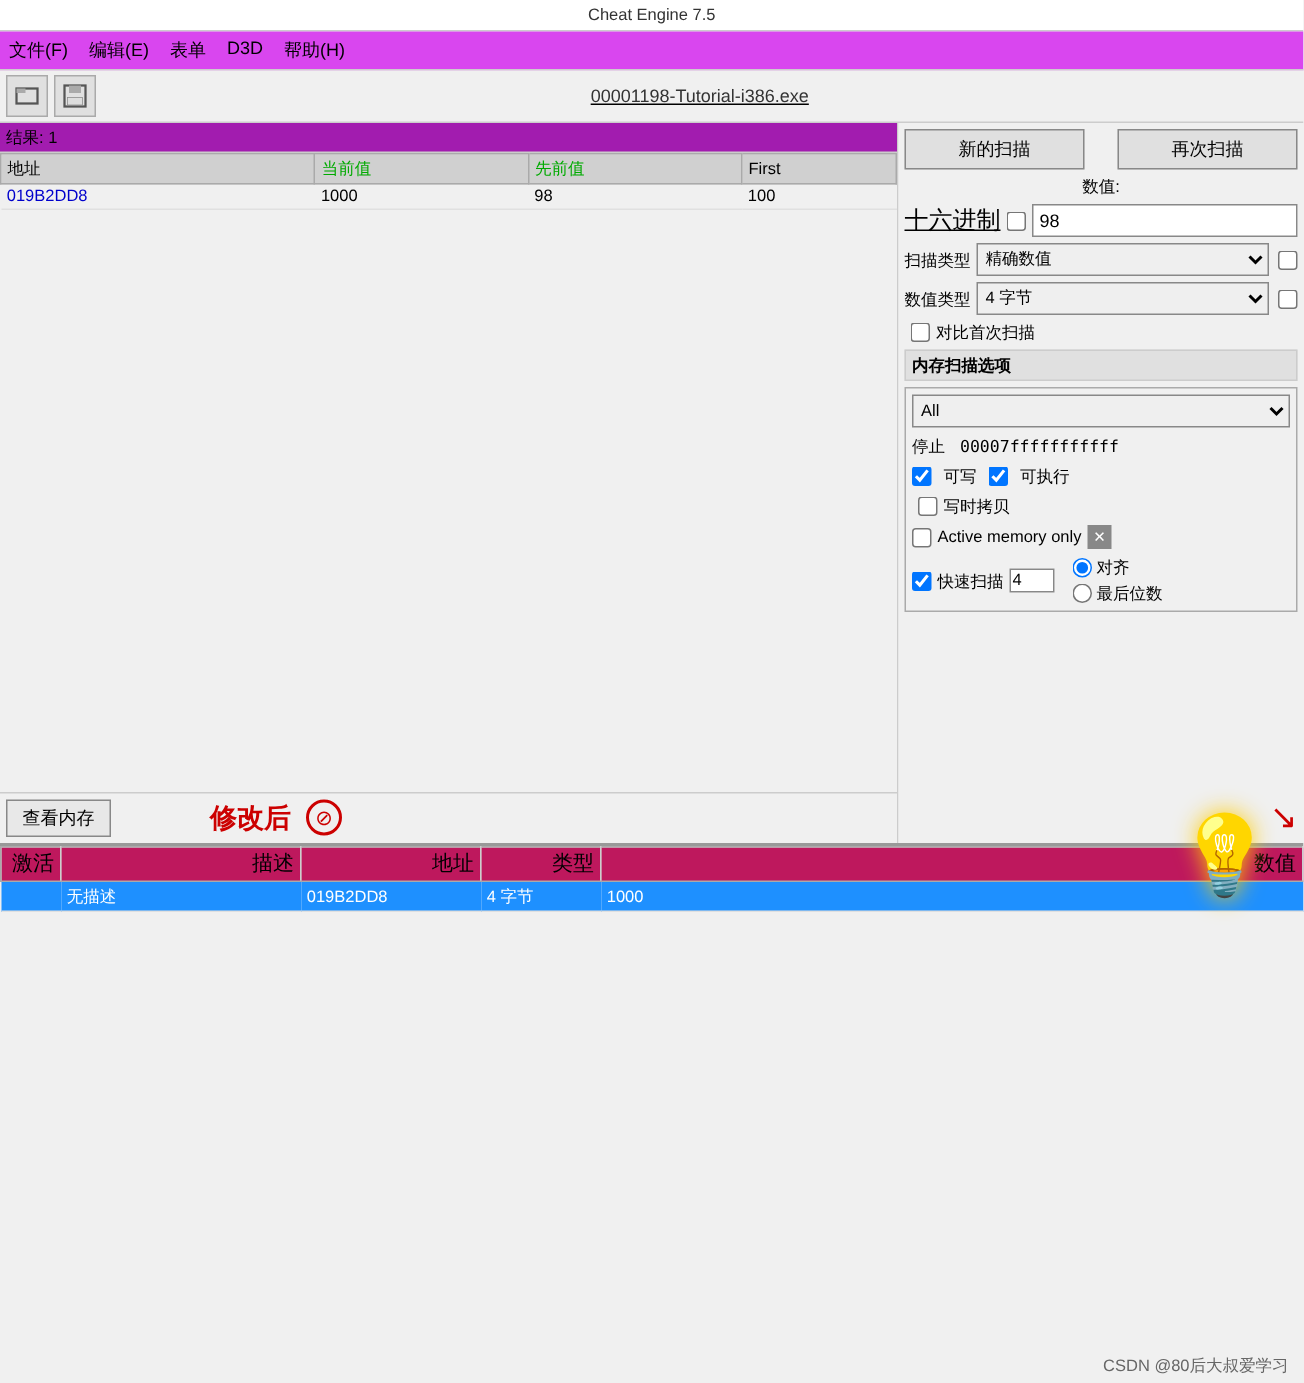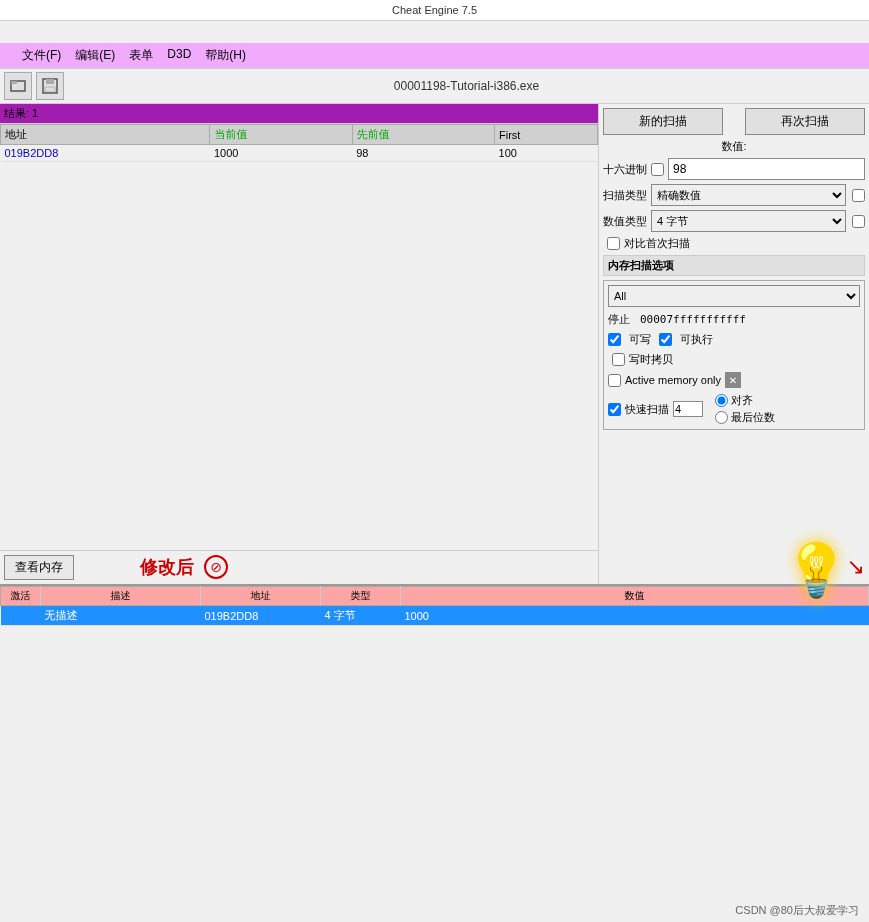--- a/index.html
+++ b/index.html
@@ -20,38 +20,38 @@
     }
     .app-title {
       text-align: center;
       font-size: 11px;
       color: #333;
       padding: 2px;
     }
     .menu-bar {
       display: flex;
       gap: 2px;
-      padding: 2px 16px;
-      background: #f0abfc;
+      padding: 2px 0;
+      background: #d946ef;
       border-bottom: 1px solid #ccc;
-      margin-top: 22px;
     }
     .menu-item {
       padding: 2px 6px;
       cursor: pointer;
       color: #000;
     }
 
     .toolbar {
       display: flex;
       align-items: center;
       padding: 3px 4px;
       gap: 4px;
       background: #f0f0f0;
       border-bottom: 1px solid #ccc;
+      text-decoration: underline;
     }
     .toolbar-btn {
       width: 28px;
       height: 28px;
       background: #e0e0e0;
       border: 1px solid #aaa;
       cursor: pointer;
       display: flex; align-items: center; justify-content: center;
     }
     .window-title-center {
@@ -154,21 +154,21 @@
       cursor: pointer;
       font-size: 12px;
       text-align: center;
     }
     .right-label { font-size: 11px; color: #000; text-align: center; }
     .right-row {
       display: flex;
       align-items: center;
       gap: 4px;
     }
-    .right-row label { font-size: 11px; white-space: nowrap; color: #000; }
+    .right-row label { font-size: 16px; white-space: nowrap; color: #000; text-decoration: underline; }
     .hex-checkbox {
       width: 13px; height: 13px;
     }
     .value-input {
       flex: 1;
       border: 1px solid #888;
       padding: 2px 4px;
       font-size: 12px;
       height: 22px;
     }
@@ -260,25 +260,25 @@
 
     
     .cheat-list-area {
       background: #f0f0f0;
       border-top: 2px solid #999;
     }
     .cheat-list-table {
       width: 100%;
     }
     .cheat-list-table th {
-      background: #fca5a5;
-      padding: 2px 4px;
-      font-size: 10px;
+      background: #be185d;
+      padding: 2px 4px;
+      font-size: 14px;
       font-weight: normal;
-      text-align: center;
+      text-align: right;
       border-right: 1px solid #ccc;
     }
     .cheat-row-selected td {
       background: #1e90ff;
       color: #fff;
     }
 
     
     .watermark {
       position: absolute;

